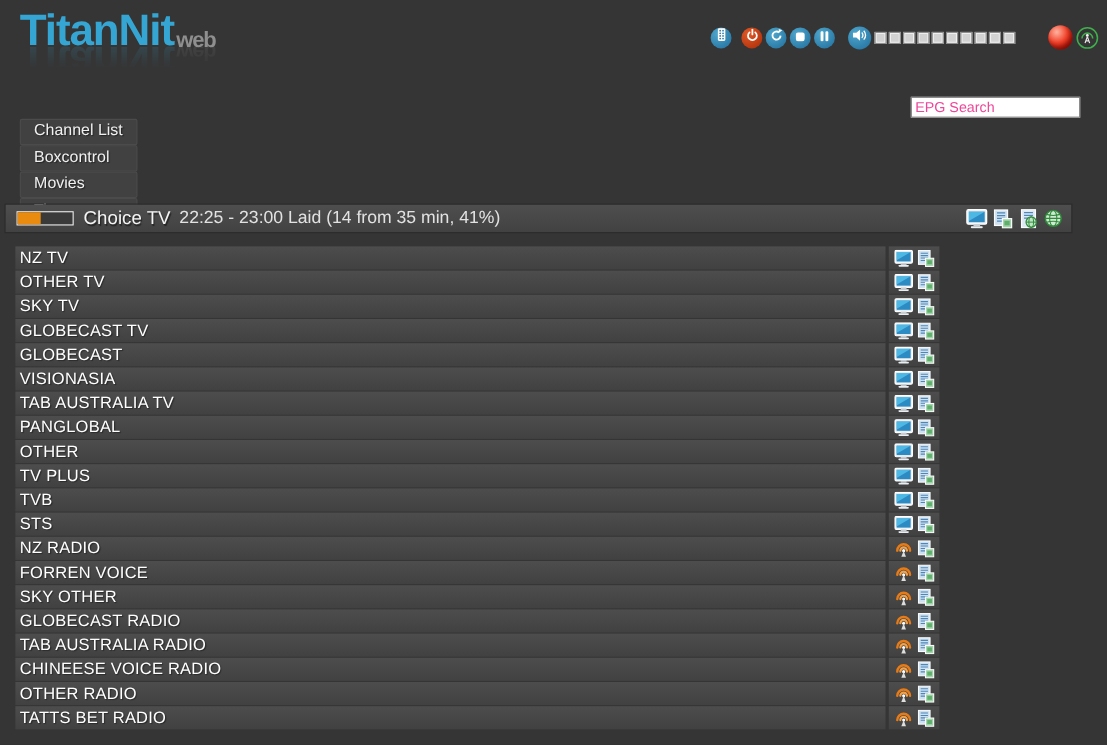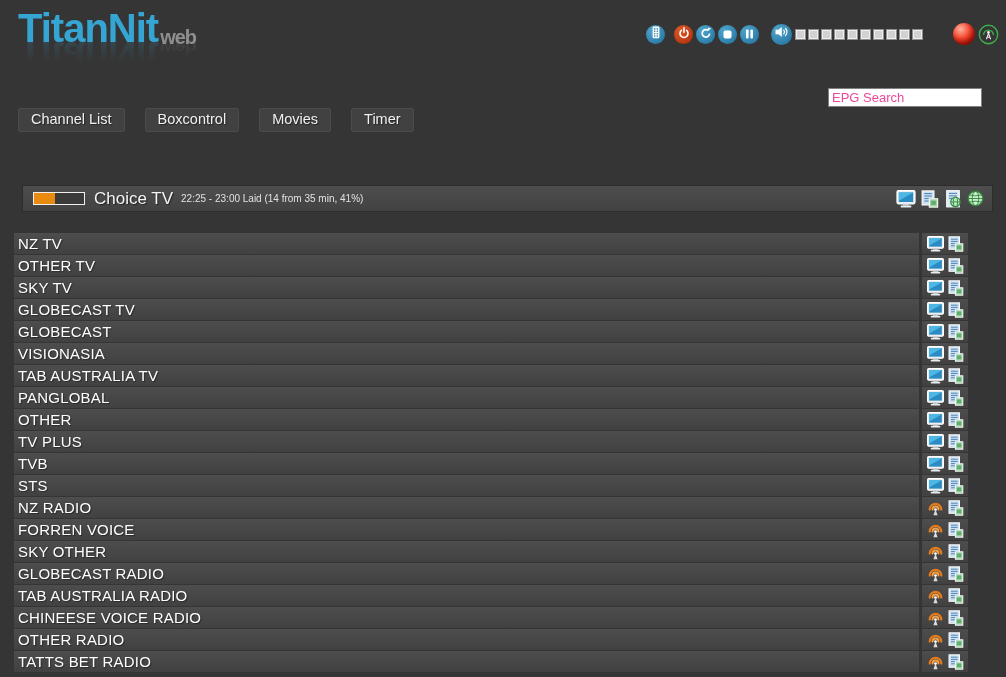--- a/index.html
+++ b/index.html
@@ -26,40 +26,40 @@
            box-shadow:inset 0 0 0 1px #efefef;flex:0 0 auto;cursor:pointer;}
   .rec-ball{width:22px;height:22px;border-radius:50%;margin-left:28px;margin-right:3px;cursor:pointer;
     background:radial-gradient(circle at 35% 28%,#ffb3a0 0%,#f1422a 45%,#b00d00 85%);
     box-shadow:inset -2px -3px 4px rgba(80,0,0,.5);flex:0 0 auto;}
 
   
   .epg-search{position:absolute;left:828px;top:88px;width:146px;height:15px;background:#fff;color:#ec4899;
               border:1px solid #808080;font-size:13px;font-family:"Liberation Sans",sans-serif;padding:1px 3px;}
 
   
-  .navrow{position:absolute;left:18px;top:108px;display:flex;}
+  .navrow{position:absolute;left:18px;top:108px;display:flex;flex-direction:column;}
   .filterrow{position:absolute;left:22px;top:142px;display:flex;}
   .btn{background:#414141;color:#f0f0f0;font-size:14.5px;padding:2px 12px 4px;margin-right:20px;
        border:1px solid #4b4b4b;border-radius:2px;cursor:pointer;white-space:nowrap;
        text-shadow:1px 1px 1px rgba(0,0,0,.45);}
   .filterrow .btn{font-size:13.5px;padding:2px 9px 3px;margin-right:17px;}
 
   
-  .nowbar{position:absolute;left:22px;top:185px;width:971px;height:27px;display:flex;align-items:center;
+  .nowbar{position:absolute;left:4px;top:185px;width:971px;height:27px;display:flex;align-items:center;
           background:linear-gradient(#4e4e4e,#424242);border:1px solid #2c2c2c;box-sizing:border-box;
           padding:0 8px;}
   .progress{width:50px;height:11px;border:1px solid #f0f0f0;background:#3a3a3a;margin:0 9px 0 2px;flex:0 0 auto;}
   .progress .fill{height:100%;background:#e98b0e;}
   .now-name{font-size:17px;color:#f4f4f4;margin-right:8px;text-shadow:1px 1px 1px rgba(0,0,0,.5);white-space:nowrap;}
-  .now-epg{font-size:10px;color:#e2e2e2;flex:1;white-space:nowrap;overflow:hidden;}
+  .now-epg{font-size:16px;color:#e2e2e2;flex:1;white-space:nowrap;overflow:hidden;}
   .now-icons{display:flex;align-items:center;gap:5px;}
   .now-icons .ico{cursor:pointer;display:flex;}
 
   
-  .list{position:absolute;left:14px;top:233px;width:954px;}
+  .list{position:absolute;left:14px;top:224px;width:840px;}
   .row{display:flex;height:21px;margin-bottom:1px;}
   .row-name{flex:1;background:linear-gradient(#4d4d4d,#414141);color:#fff;font-size:15px;line-height:21px;
             padding-left:4px;letter-spacing:.2px;cursor:pointer;white-space:nowrap;overflow:hidden;
             text-shadow:1px 1px 1px rgba(0,0,0,.4);}
   .row-icons{width:46px;margin-left:3px;background:linear-gradient(#4d4d4d,#414141);display:flex;
              align-items:center;justify-content:center;gap:4px;flex:0 0 auto;}
   .row-icons .ico{cursor:pointer;display:flex;}
 </style>
 </head>
 <body>

